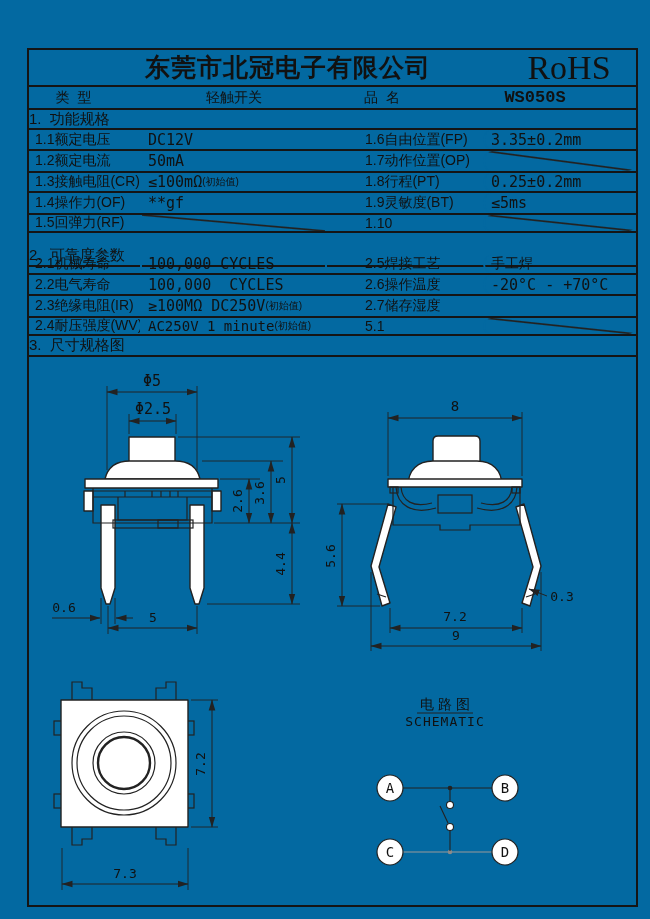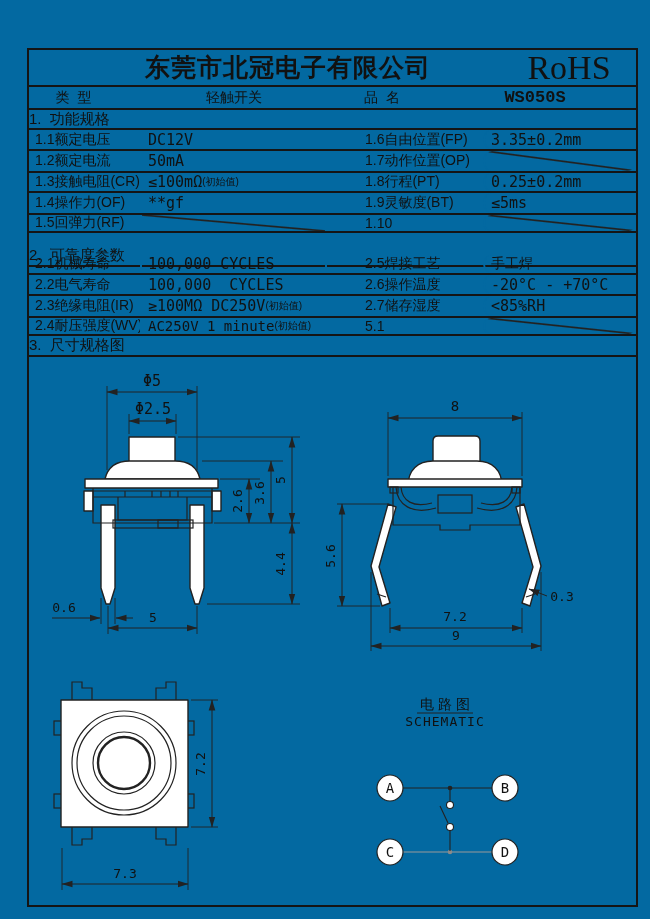--- a/index.html
+++ b/index.html
@@ -104,21 +104,20 @@
     <div class="row" style="top:225px;height:21px">
       <div class="cell cA lbl">2.2电气寿命</div>
       <div class="cell cB bl val"><span>100,000  CYCLES</span></div>
       <div class="cell cC bl lbl">2.6操作温度</div>
       <div class="cell cD bl val">-20°C - +70°C</div>
     </div>
     <div class="row" style="top:246px;height:22px">
       <div class="cell cA lbl">2.3绝缘电阻(IR)</div>
       <div class="cell cB bl val"><span>≥100MΩ DC250V</span><span class="note">(初始值)</span></div>
       <div class="cell cC bl lbl">2.7储存湿度</div>
-      <div class="cell cD bl val">&lt;85%RH</div>
     </div>
     <div class="row" style="top:268px;height:18px">
       <div class="cell cA lbl">2.4耐压强度(WV)</div>
       <div class="cell cB bl val" style="font-size:14px"><span>AC250V 1 minute</span><span class="note">(初始值)</span></div>
       <div class="cell cC bl lbl">5.1</div>
       <div class="cell cD bl slash"></div>
     </div>
 
     <div class="row" style="top:286px;height:21px">
       <div class="cell stitle" style="left:0;right:0">3.  尺寸规格图</div>

